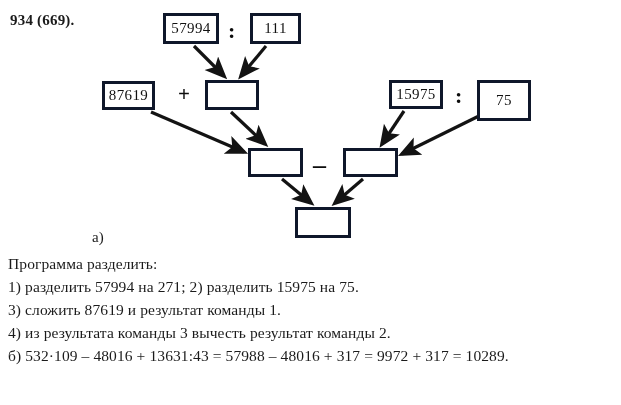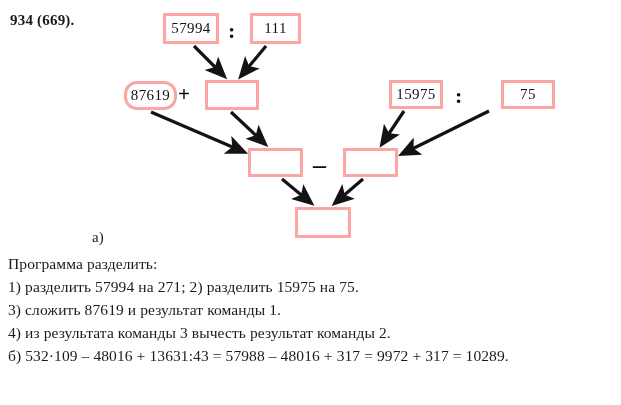--- a/index.html
+++ b/index.html
@@ -39,21 +39,21 @@
     position: absolute;
     left: 0;
     top: 0;
     width: 621px;
     height: 250px;
   }
 
   .node-box {
     position: absolute;
     box-sizing: border-box;
-    border: 3px solid #fca5a5;
+    border: 3px solid #0f172a;
     background: #ffffff;
     display: flex;
     align-items: center;
     justify-content: center;
     font-size: 15px;
     line-height: 1;
     letter-spacing: 0.4px;
     color: #111;
   }
 
@@ -66,27 +66,27 @@
     font-family: "Liberation Serif", "DejaVu Serif", serif;
   }
   .op-sign.colon { font-size: 22px; }
   .op-sign.minus { font-size: 26px; }
 
   
   #box-dividend-1 { left: 163px; top: 13px;  width: 56px; height: 31px; }
   #box-divisor-1  { left: 250px; top: 13px;  width: 51px; height: 31px; }
   #op-colon-1     { left: 228px; top: 20px; }
 
-  #box-addend     { left: 124px; top: 81px;  width: 53px; height: 29px; border-radius: 13px; }
+  #box-addend     { left: 102px; top: 81px;  width: 53px; height: 29px; }
   #op-plus        { left: 178px; top: 84px; }
   #box-quotient-1 { left: 205px; top: 80px;  width: 54px; height: 30px; }
 
   #box-dividend-2 { left: 389px; top: 80px;  width: 54px; height: 29px; }
   #op-colon-2     { left: 455px; top: 85px; }
-  #box-divisor-2  { left: 477px; top: 80px;  width: 54px; height: 29px; margin-left: 24px; }
+  #box-divisor-2  { left: 477px; top: 80px;  width: 54px; height: 41px; }
 
   #box-sum        { left: 248px; top: 148px; width: 55px; height: 29px; }
   #op-minus       { left: 313px; top: 152px; }
   #box-quotient-2 { left: 343px; top: 148px; width: 55px; height: 29px; }
 
   #box-result     { left: 295px; top: 207px; width: 56px; height: 31px; }
 
   #label-a {
     position: absolute;
     left: 92px;

